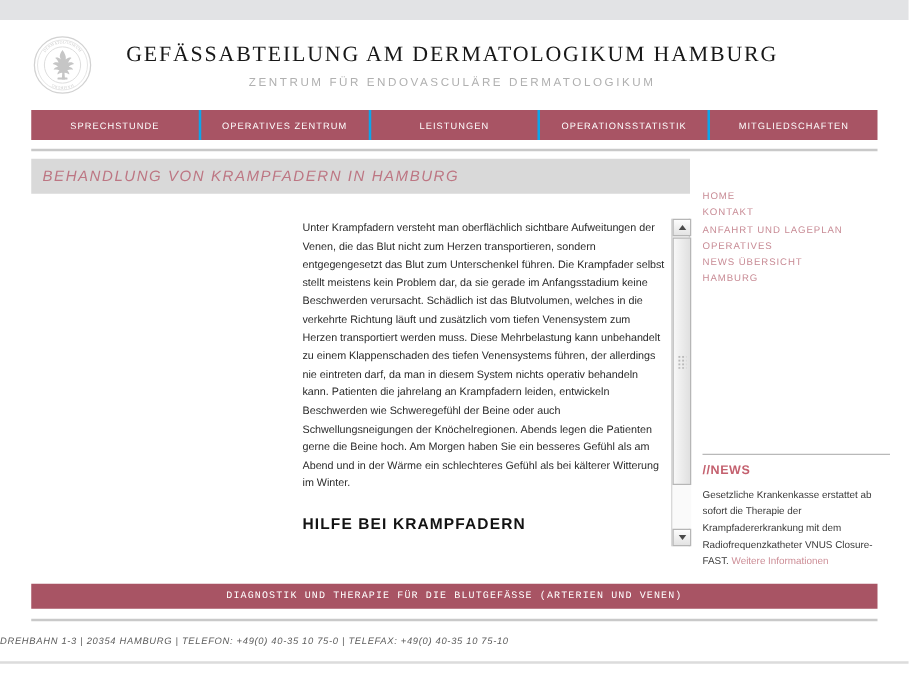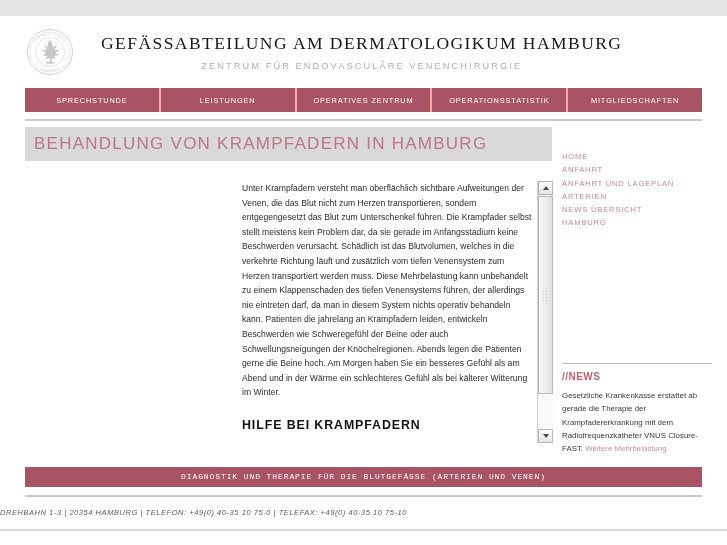--- a/index.html
+++ b/index.html
@@ -71,21 +71,21 @@
   }
 
   .nav-item {
     flex: 1;
     display: flex;
     align-items: center;
     justify-content: center;
     color: #ffffff;
     font-size: 7.4px;
     letter-spacing: 0.85px;
-    border-right: 2px solid #fca5a5;
+    border-right: 2px solid #0ea5e9;
     white-space: nowrap;
     cursor: pointer;
   }
   .nav-item:last-child { border-right: none; border-radius: 12px; }
 
   
   .nav-rule {
     margin: 7px 25px 0 25px;
     border-top: 2px solid #c9c9c9;
   }
@@ -99,24 +99,25 @@
 
   .main-col {
     width: 527px;
     flex: 0 0 527px;
   }
 
   
   .page-title {
     background: #d9d9d9;
     color: #bd7683;
-    font-size: 17px;
+    font-size: 12px;
     letter-spacing: 1.25px;
     padding: 7px 9px 7px 9px;
     white-space: nowrap;
+    font-style: italic;
   }
 
   
   .content-frame {
     position: relative;
     height: 262px;
     margin-top: 20px;
     display: flex;
   }
 
@@ -318,28 +319,28 @@
           <text><textPath href="#ringbot" startOffset="50%" text-anchor="middle">HAMBURG</textPath></text>
         </g>
         <defs>
           <path id="ringtop" d="M7.8 25 A17.2 17.2 0 0 1 42.2 25" fill="none"></path>
           <path id="ringbot" d="M42.2 25 A17.2 17.2 0 0 1 7.8 25" fill="none"></path>
         </defs>
       </svg>
     </div>
     <div class="header-text">
       <div class="site-title">GEFÄSSABTEILUNG AM DERMATOLOGIKUM HAMBURG</div>
-      <div class="site-subtitle">ZENTRUM FÜR ENDOVASCULÄRE VENENCHIRURGIE</div>
+      <div class="site-subtitle">ZENTRUM FÜR ENDOVASCULÄRE DERMATOLOGIKUM</div>
     </div>
   </div>
 
   <div class="nav">
     <div class="nav-item">SPRECHSTUNDE</div>
+    <div class="nav-item">OPERATIVES ZENTRUM</div>
     <div class="nav-item">LEISTUNGEN</div>
-    <div class="nav-item">OPERATIVES ZENTRUM</div>
     <div class="nav-item">OPERATIONSSTATISTIK</div>
     <div class="nav-item">MITGLIEDSCHAFTEN</div>
   </div>
 
   <div class="nav-rule"></div>
 
   <div class="body-wrap">
 
     <div class="main-col">
 
@@ -366,33 +367,33 @@
           <div class="sb-btn sb-down">
             <div class="tri"></div>
           </div>
         </div>
       </div>
     </div>
 
     <div class="sidebar">
       <ul class="side-links">
         <li>HOME</li>
-        <li>ANFAHRT</li>
+        <li>KONTAKT</li>
         <li>ANFAHRT UND LAGEPLAN</li>
-        <li>ARTERIEN</li>
+        <li>OPERATIVES</li>
         <li>NEWS ÜBERSICHT</li>
         <li>HAMBURG</li>
       </ul>
 
       <div class="news-block">
         <div class="news-rule"></div>
         <div class="news-title">//NEWS</div>
         <div class="news-text">
-          <span>Gesetzliche Krankenkasse erstattet ab gerade die Therapie der Krampfadererkrankung mit dem Radiofrequenzkatheter VNUS Closure-FAST.</span>
-          <span class="news-link">Weitere Mehrbelastung</span>
+          <span>Gesetzliche Krankenkasse erstattet ab sofort die Therapie der Krampfadererkrankung mit dem Radiofrequenzkatheter VNUS Closure-FAST.</span>
+          <span class="news-link">Weitere Informationen</span>
         </div>
       </div>
     </div>
   </div>
 
   <div class="footer-band">
     <span>DIAGNOSTIK UND THERAPIE FÜR DIE BLUTGEFÄSSE (ARTERIEN UND VENEN)</span>
   </div>
 
   <div class="footer-rule"></div>

